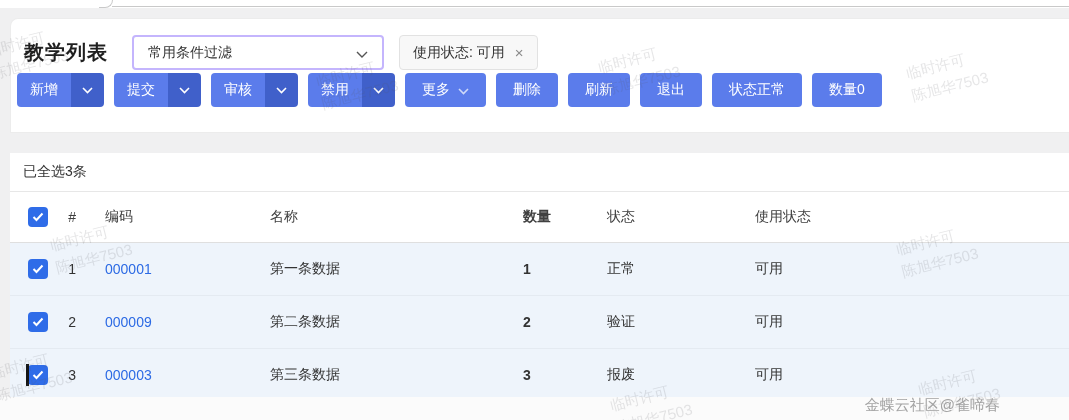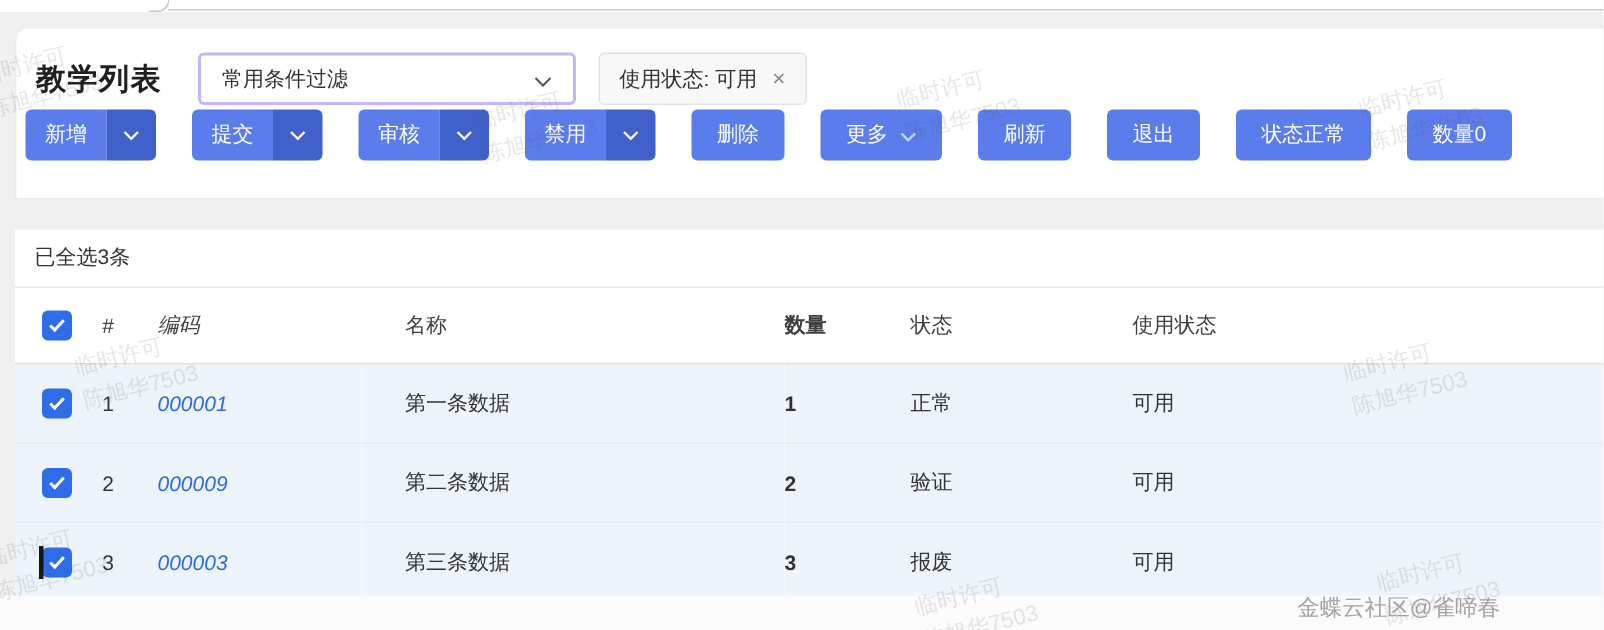--- a/index.html
+++ b/index.html
@@ -30,21 +30,21 @@
     margin-left:24px; width:252px; height:35px; border:2px solid #c4b5fd; border-radius:4px;
     display:flex; align-items:center; justify-content:space-between; padding:0 14px;
     background:#fff; color:#333; cursor:pointer;
   }
   .filter-tag {
     margin-left:15px; height:35px; background:#f8f8f8; border:1px solid #e2e2e2; border-radius:4px;
     display:flex; align-items:center; padding:0 13px; color:#333;
   }
   .filter-tag .close { margin-left:10px; color:#8a8a8a; font-size:15px; cursor:pointer; }
 
-  .buttons-row { display:flex; align-items:center; gap:24px; padding-left:6px; margin-top:2px; height:34px; }
+  .buttons-row { display:flex; align-items:center; gap:10px; padding-left:6px; margin-top:2px; height:34px; }
   .btn, .split-btn { height:34px; flex:none; }
   .btn {
     background:#5b7ceb; color:#fff; border:none; border-radius:4px;
     padding:0 17px; font-size:14px; display:flex; align-items:center; gap:8px; cursor:pointer;
     font-family:inherit;
   }
   .split-btn { display:flex; cursor:pointer; }
   .split-btn .main {
     background:#5b7ceb; color:#fff; display:flex; align-items:center; padding:0 13px;
     border-radius:4px 0 0 4px; font-size:14px;
@@ -63,21 +63,21 @@
                    border-bottom:1px solid #e7e7e7; color:#333; }
 
   table.grid { width:100%; border-collapse:collapse; table-layout:fixed; }
   table.grid td { vertical-align:middle; font-size:14px; color:#333; overflow:hidden; white-space:nowrap; }
   tr.head-row td { height:50px; border-bottom:1px solid #dfdfdf; color:#404040; background:#fff; }
   tr.data-row td { height:53px; border-bottom:1px solid #e4eaf1; background:#eef4fb; }
   tr.data-row:last-child td { height:54px; border-bottom:none; }
 
   td.c-check { padding-left:18px; }
   td.c-index { text-align:right; padding-right:0; }
-  td.c-code  { padding-left:29px;font-style:italic; }
+  td.c-code  { padding-left:29px; }
   td.c-name  { padding-left:29px; }
   td.c-qty   { text-align:left; padding-right:10px;font-weight:bold; }
   td.c-status{ padding-left:7px; }
   td.c-usage { padding-left:7px; }
   .code-link { color:#2c6ae4; cursor:pointer; }
 
   .checkbox {
     width:20px; height:20px; background:#2f6ce8; border-radius:4px;
     display:flex; align-items:center; justify-content:center; cursor:pointer; position:relative;
   }
@@ -144,27 +144,27 @@
         </span>
     </div>
     <div class="split-btn">
       <span class="main">禁用</span>
       <span class="arrow">
           <svg width="11" height="7" viewBox="0 0 11 7">
             <path d="M1 1 L5.5 5.5 L10 1" stroke="#fff" stroke-width="1.6" fill="none"></path>
           </svg>
         </span>
     </div>
-    <button class="btn">删除</button>
     <button class="btn">
       <span>更多</span>
       <span><svg width="11" height="7" viewBox="0 0 11 7">
             <path d="M1 1 L5.5 5.5 L10 1" stroke="#cfd9f8" stroke-width="1.6" fill="none"></path>
           </svg></span>
     </button>
+    <button class="btn">删除</button>
     <button class="btn">刷新</button>
     <button class="btn">退出</button>
     <button class="btn">状态正常</button>
     <button class="btn">数量0</button>
   </div>
 </div>
 
 <div class="grid-panel">
   <div class="selection-bar">
     <span>已全选3条</span>

